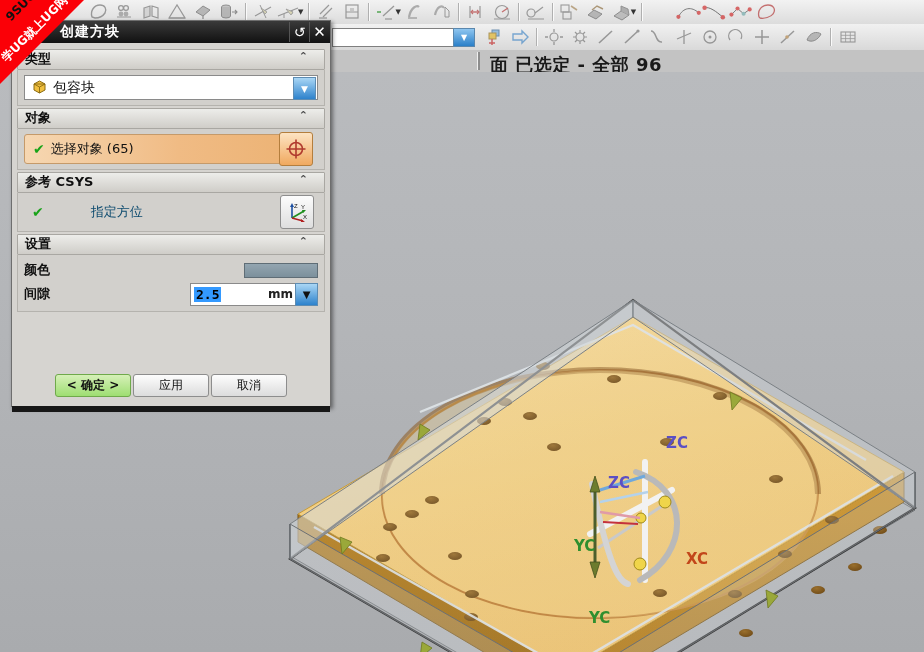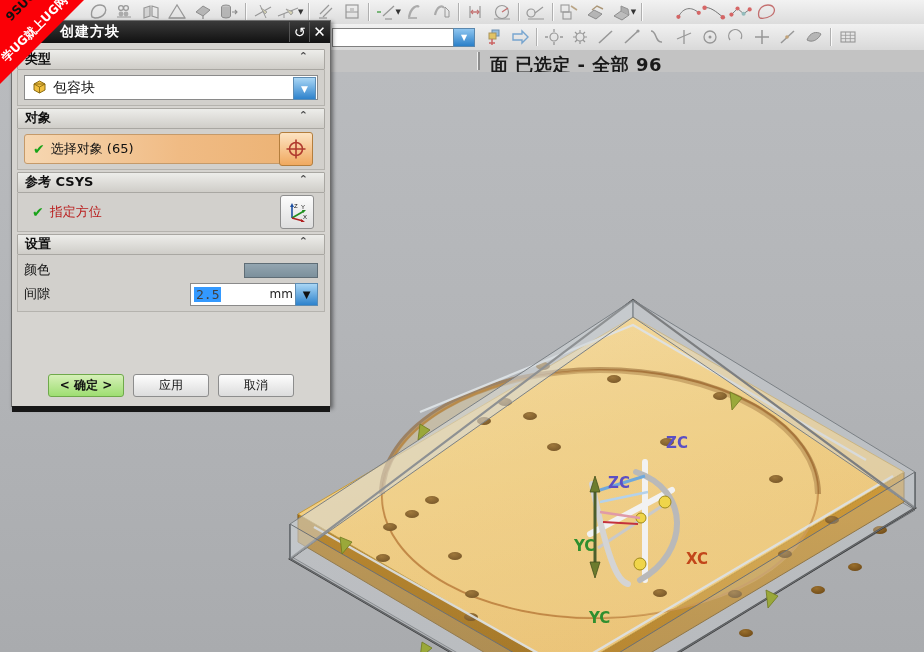--- a/index.html
+++ b/index.html
@@ -116,54 +116,54 @@
   .sq-btn{
     position:absolute;right:-8px;top:-3px;width:32px;height:32px;
     border:1px solid #b47e3d;border-radius:3px;
     background:linear-gradient(#fde3c2,#f0a95f);
     display:flex;align-items:center;justify-content:center;
   }
   .csys-row{
     height:28px;display:flex;align-items:center;position:relative;padding-left:8px;
   }
   .csys-row .chk{color:#19a319;font-size:14px;font-weight:bold;margin-right:6px;}
-  .csys-row .txt{font-size:13px;color:#b91c1c;}
+  .csys-row .txt{font-size:13px;color:#0c4a6e;margin-left:41px;}
   .sq-btn2{
     position:absolute;right:-8px;top:-3px;width:32px;height:32px;
     border:1px solid #8e8e8e;border-radius:3px;
     background:linear-gradient(#fcfcfc,#dedede);
     display:flex;align-items:center;justify-content:center;
   }
   
-  .set-row{display:flex;align-items:center;height:22px;}
+  .set-row{display:flex;align-items:center;height:22px;font-weight:bold;}
   .set-row .lab{font-size:13px;color:#111;width:62px;}
   .color-swatch{
     margin-left:auto;width:72px;height:13px;
     background:linear-gradient(#93a5b0,#7c909c);border:1px solid #5f6d76;
   }
   .num-field{
     margin-left:auto;display:flex;align-items:center;height:21px;
     border:1px solid #8a8a8a;background:#fff;width:126px;position:relative;
   }
   .num-val{
-    background:#3399ff;color:#404040;font-size:13px;padding:0 2px;margin-left:3px;
+    background:#3399ff;color:#000000;font-size:13px;padding:0 2px;margin-left:3px;
     font-family:"DejaVu Sans Mono","Liberation Mono",monospace;
   }
   .num-unit{
     position:absolute;right:24px;font-size:12px;color:#222;
   }
   .num-drop{
     position:absolute;right:-1px;top:-1px;width:21px;height:21px;
     background:linear-gradient(#a9d6f5,#2d82cc);border:1px solid #5d8cb3;
     display:flex;align-items:center;justify-content:center;color:#111;font-size:10px;
   }
   
   #dialog-footer{
     position:absolute;left:0;bottom:0;width:318px;height:42px;
-    background:#d6d4d0;display:flex;align-items:center;justify-content:center;gap:9px;
+    background:#d6d4d0;display:flex;align-items:center;justify-content:center;gap:2px;
   }
   .dlg-btn{
     min-width:56px;height:21px;padding:0 9px;font-size:12px;color:#111;
     border:1px solid #8d8d8d;border-radius:3px;
     background:linear-gradient(#fdfdfd,#dcdcdc);
     display:flex;align-items:center;justify-content:center;
   }
   .dlg-btn.primary{
     background:linear-gradient(#d6f0b8,#9ede72);border-color:#6fa94b;
     font-weight:bold;

